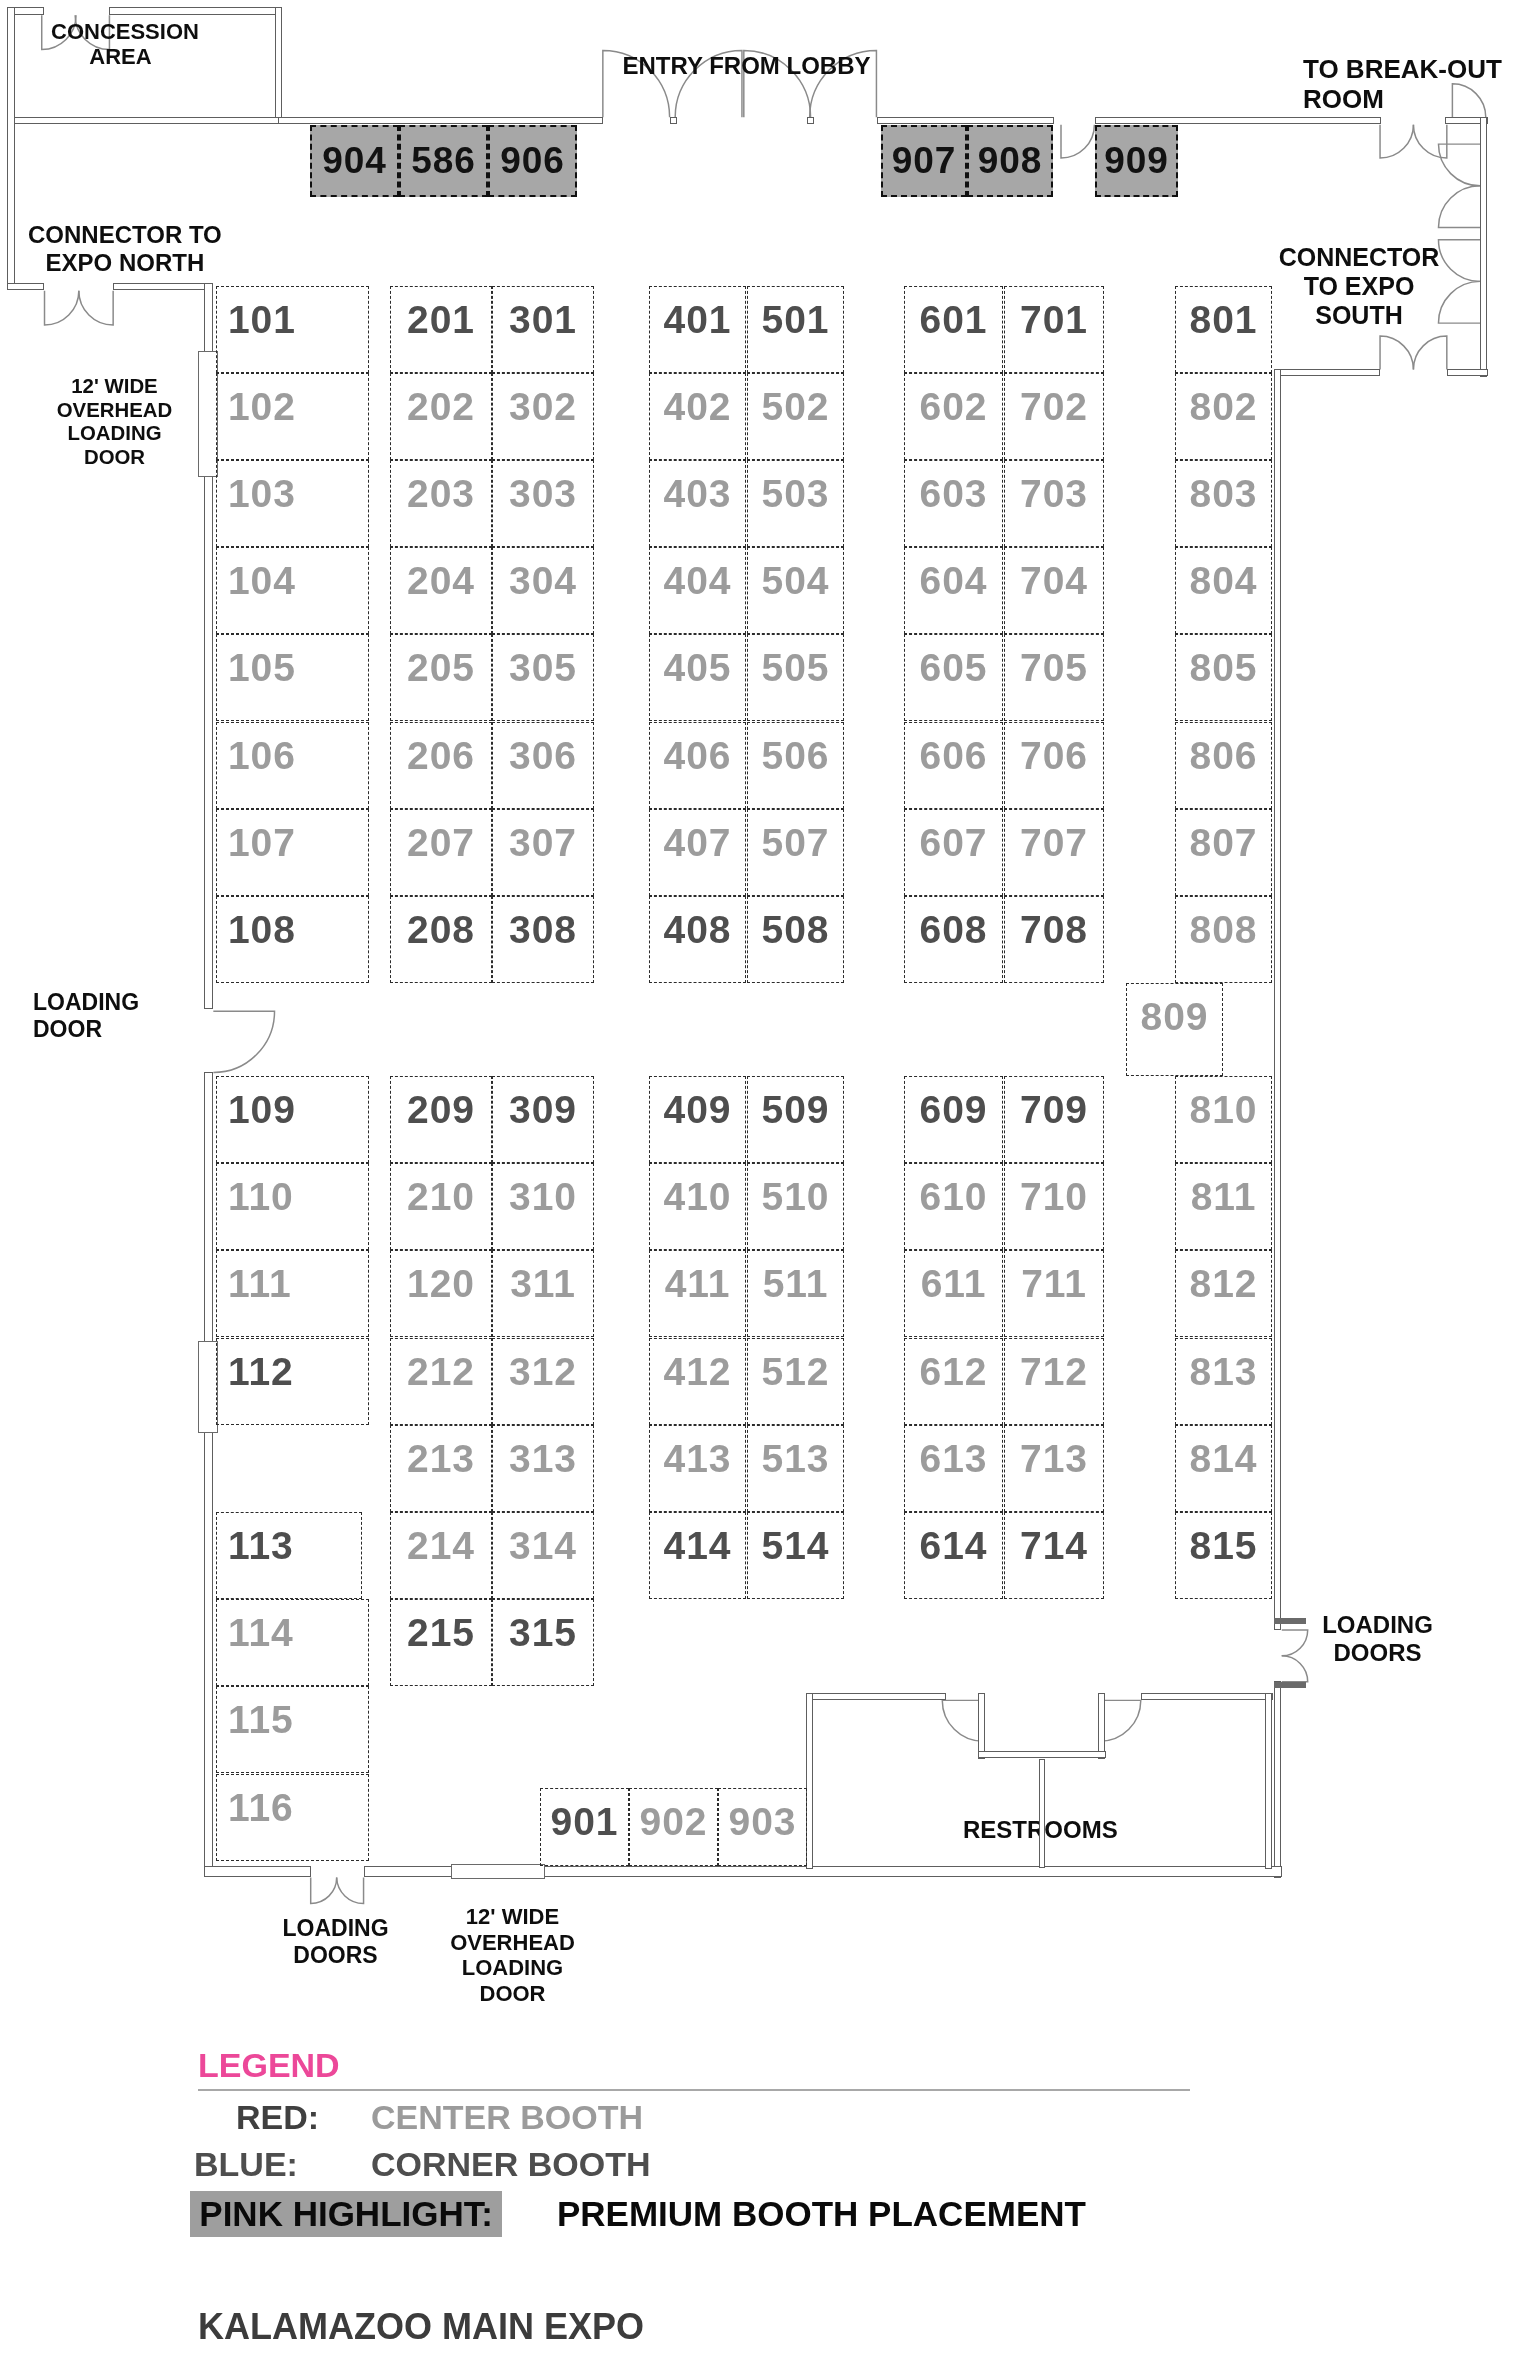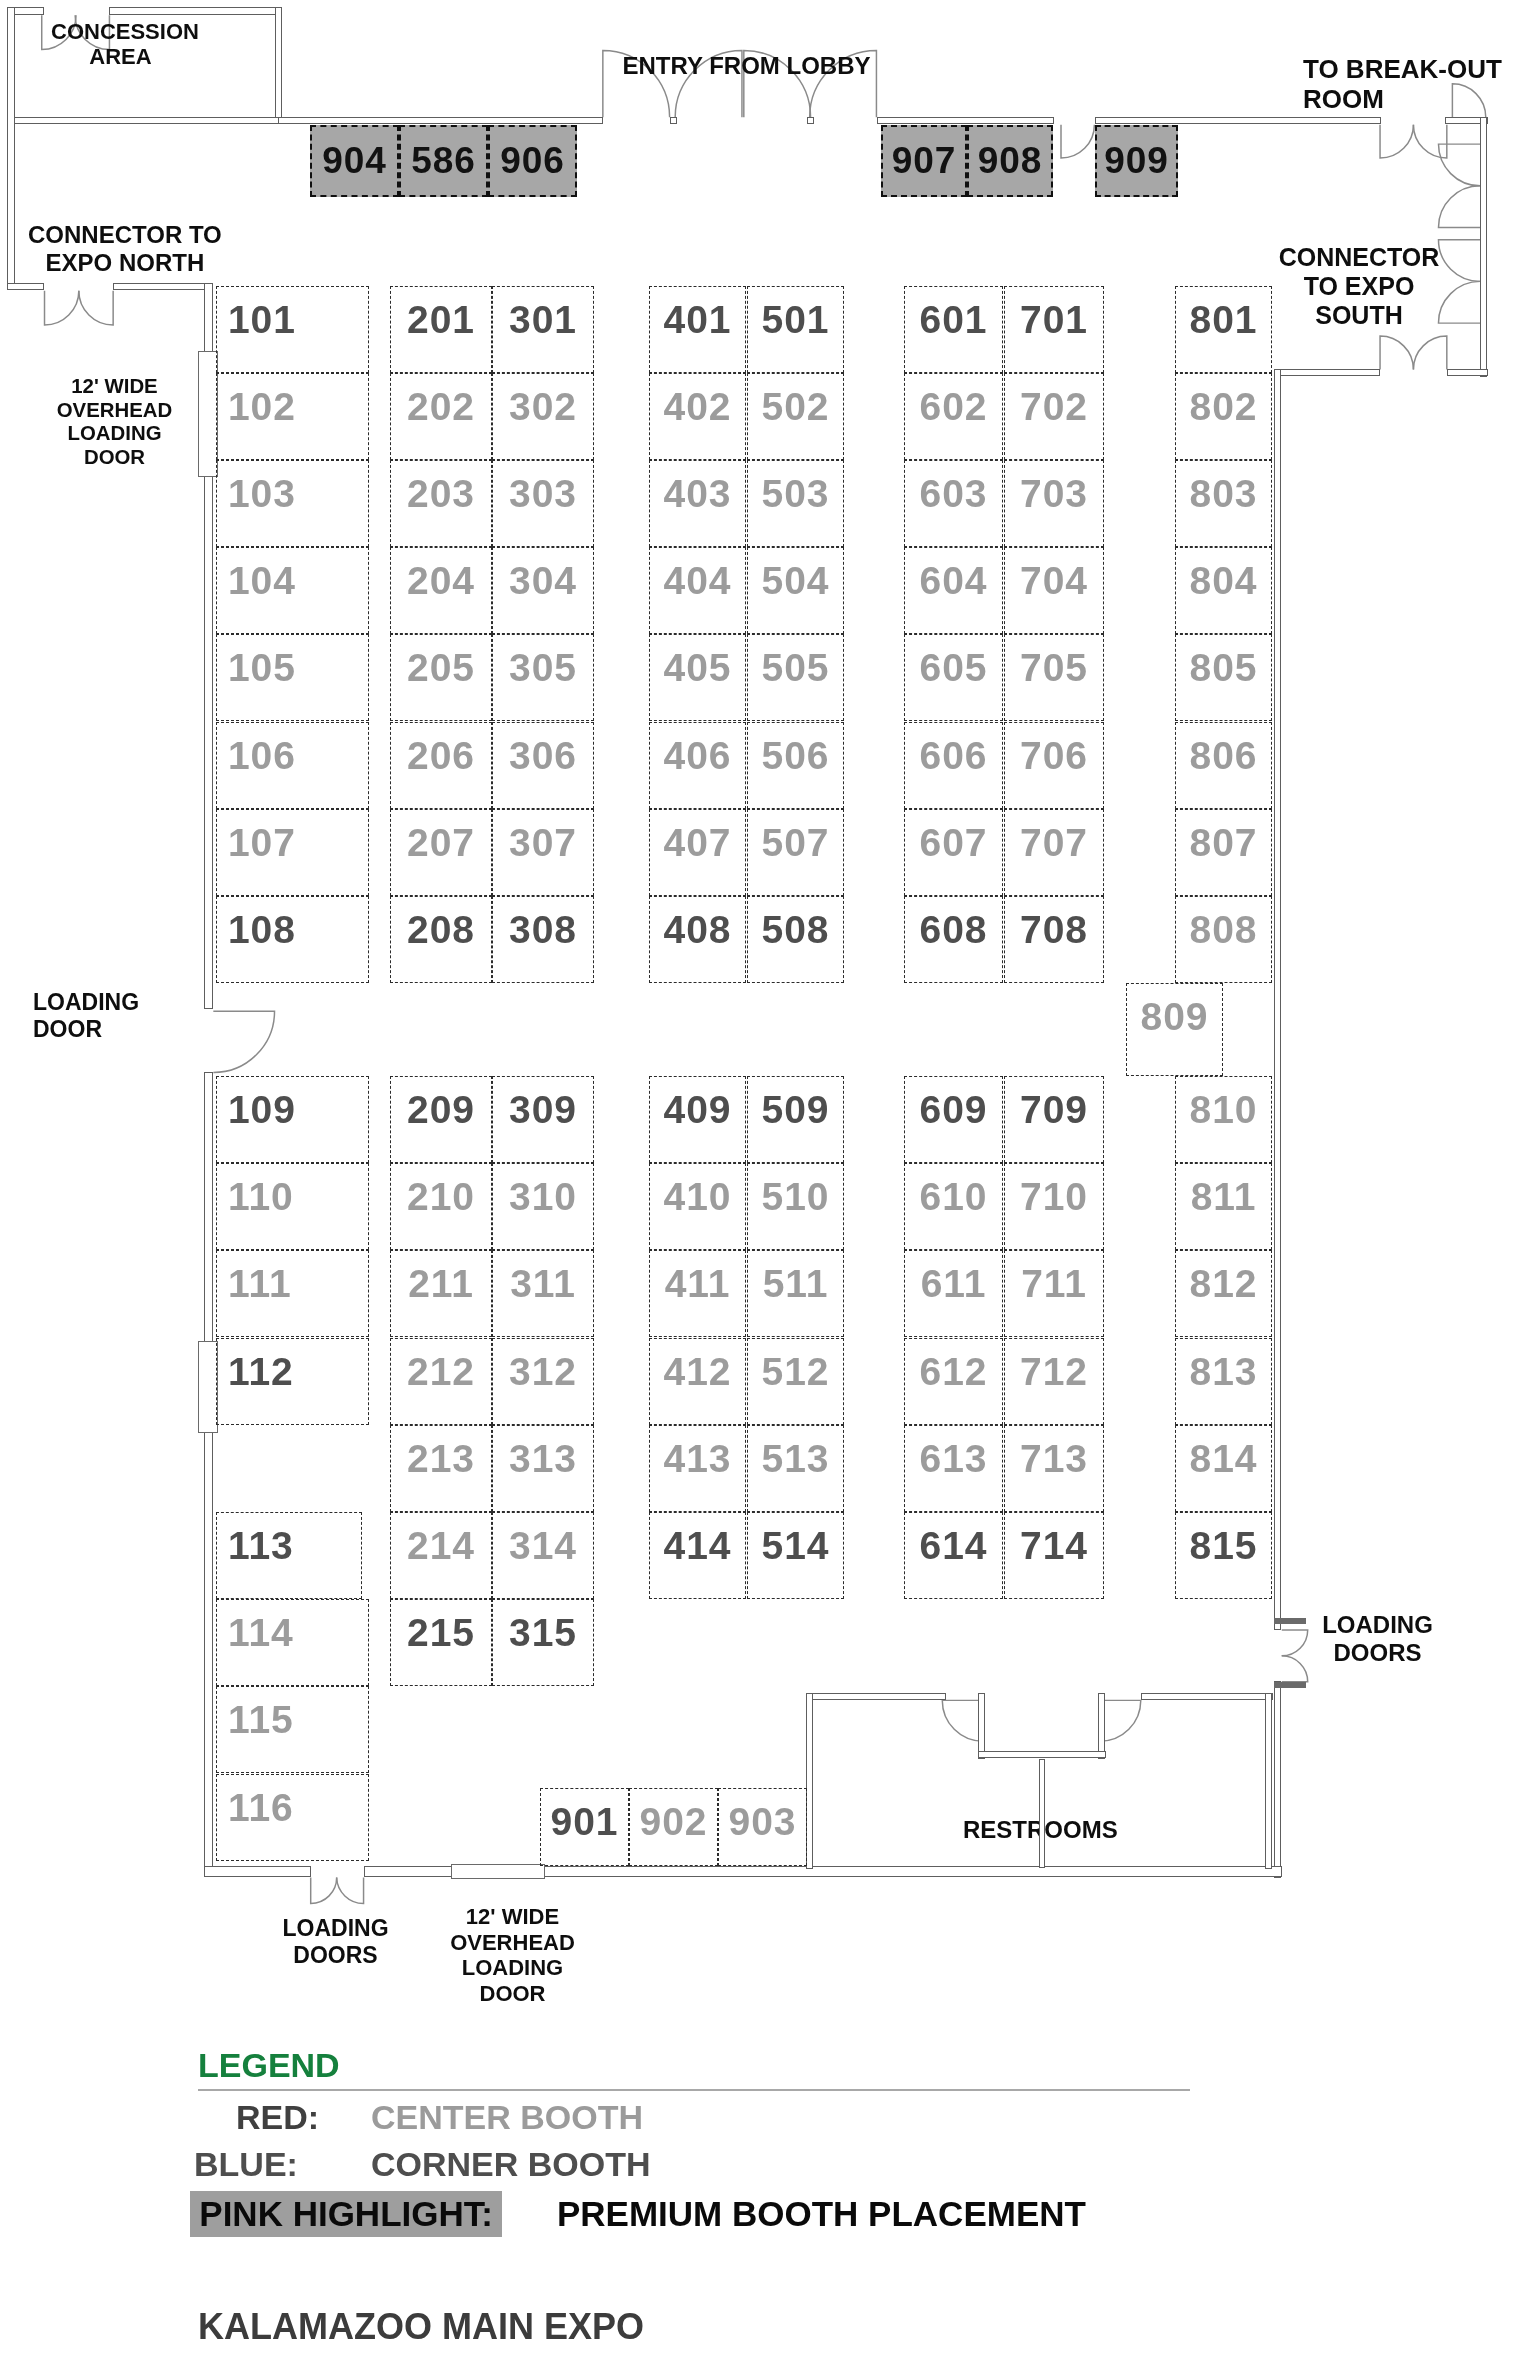--- a/index.html
+++ b/index.html
@@ -60,21 +60,21 @@
   <div class="lbl" style="left:1303px;top:54px;width:202px;font-size:26px;text-align:left;">TO BREAK-OUT ROOM</div>
   <div class="lbl" style="left:20.4px;top:221px;width:209px;font-size:24px;">CONNECTOR TO EXPO NORTH</div>
   <div class="lbl" style="left:1260px;top:243px;width:198px;font-size:25px;">CONNECTOR TO EXPO SOUTH</div>
   <div class="lbl" style="left:45px;top:375px;width:139px;font-size:20.4px;">12' WIDE OVERHEAD LOADING DOOR</div>
   <div class="lbl" style="left:33px;top:989px;width:139px;font-size:23px;text-align:left;">LOADING DOOR</div>
   <div class="lbl" style="left:262px;top:1915px;width:147px;font-size:23px;">LOADING DOORS</div>
   <div class="lbl" style="left:439px;top:1904px;width:147px;font-size:22px;">12' WIDE OVERHEAD LOADING DOOR</div>
   <div class="lbl" style="left:1304px;top:1611px;width:147px;font-size:24px;">LOADING DOORS</div>
   <div class="lbl" style="left:963px;top:1816px;font-size:24px;white-space:nowrap;">RESTROOMS</div>
 
-  <div class="lg" style="left:198px;top:2046px;font-size:34px;color:#15803d;">LEGEND</div>
+  <div class="lg" style="left:198px;top:2046px;font-size:34px;color:#ec4899;">LEGEND</div>
   <div style="position:absolute;left:198px;top:2089px;width:992px;height:1.9px;background:#a8a8a8;"></div>
   <div class="lg" style="left:198px;top:2098px;font-size:34px;color:#404040;margin-left:38px;">RED:</div>
   <div class="lg" style="left:371px;top:2098px;font-size:34px;color:#9b9b9b;">CENTER BOOTH</div>
   <div class="lg" style="left:194px;top:2145px;font-size:34px;color:#4e4e4e;">BLUE:</div>
   <div class="lg" style="left:371px;top:2145px;font-size:34px;color:#4e4e4e;">CORNER BOOTH</div>
   <div class="lg" style="left:190px;top:2191px;font-size:35px;color:#0a0a0a;background:#9e9e9e;padding:2.8px 9.3px;">PINK HIGHLIGHT:</div>
   <div class="lg" style="left:198px;top:2306px;font-size:36px;color:#3c3c3c;">KALAMAZOO MAIN EXPO</div>
   <div class="lg" style="left:557px;top:2194px;font-size:35px;color:#0a0a0a;">PREMIUM BOOTH PLACEMENT</div>
 <div class="wall" style="left: 7.4px; top: 7.4px; width: 37px; height: 7.4px;"></div>
     <div class="wall" style="left: 109px; top: 7.4px; width: 173px; height: 7.4px;"></div>
@@ -133,21 +133,21 @@
     <div class="booth corner" style="left: 390px; top: 286px; width: 102px; height: 87px;">201</div>
     <div class="booth center" style="left: 390px; top: 373px; width: 102px; height: 87px;">202</div>
     <div class="booth center" style="left: 390px; top: 460px; width: 102px; height: 87px;">203</div>
     <div class="booth center" style="left: 390px; top: 547px; width: 102px; height: 87px;">204</div>
     <div class="booth center" style="left: 390px; top: 634px; width: 102px; height: 87px;">205</div>
     <div class="booth center" style="left: 390px; top: 722px; width: 102px; height: 87px;">206</div>
     <div class="booth center" style="left: 390px; top: 809px; width: 102px; height: 87px;">207</div>
     <div class="booth corner" style="left: 390px; top: 896px; width: 102px; height: 87px;">208</div>
     <div class="booth corner" style="left: 390px; top: 1076px; width: 102px; height: 87px;">209</div>
     <div class="booth center" style="left: 390px; top: 1163px; width: 102px; height: 87px;">210</div>
-    <div class="booth center" style="left: 390px; top: 1250px; width: 102px; height: 87px;">211</div>
+    <div class="booth center" style="left: 390px; top: 1250px; width: 102px; height: 87px;">120</div>
     <div class="booth center" style="left: 390px; top: 1338px; width: 102px; height: 87px;">212</div>
     <div class="booth center" style="left: 390px; top: 1425px; width: 102px; height: 87px;">213</div>
     <div class="booth center" style="left: 390px; top: 1512px; width: 102px; height: 87px;">214</div>
     <div class="booth corner" style="left: 390px; top: 1599px; width: 102px; height: 87px;">215</div>
     <div class="booth corner" style="left: 492px; top: 286px; width: 102px; height: 87px;">301</div>
     <div class="booth center" style="left: 492px; top: 373px; width: 102px; height: 87px;">302</div>
     <div class="booth center" style="left: 492px; top: 460px; width: 102px; height: 87px;">303</div>
     <div class="booth center" style="left: 492px; top: 547px; width: 102px; height: 87px;">304</div>
     <div class="booth center" style="left: 492px; top: 634px; width: 102px; height: 87px;">305</div>
     <div class="booth center" style="left: 492px; top: 722px; width: 102px; height: 87px;">306</div>

